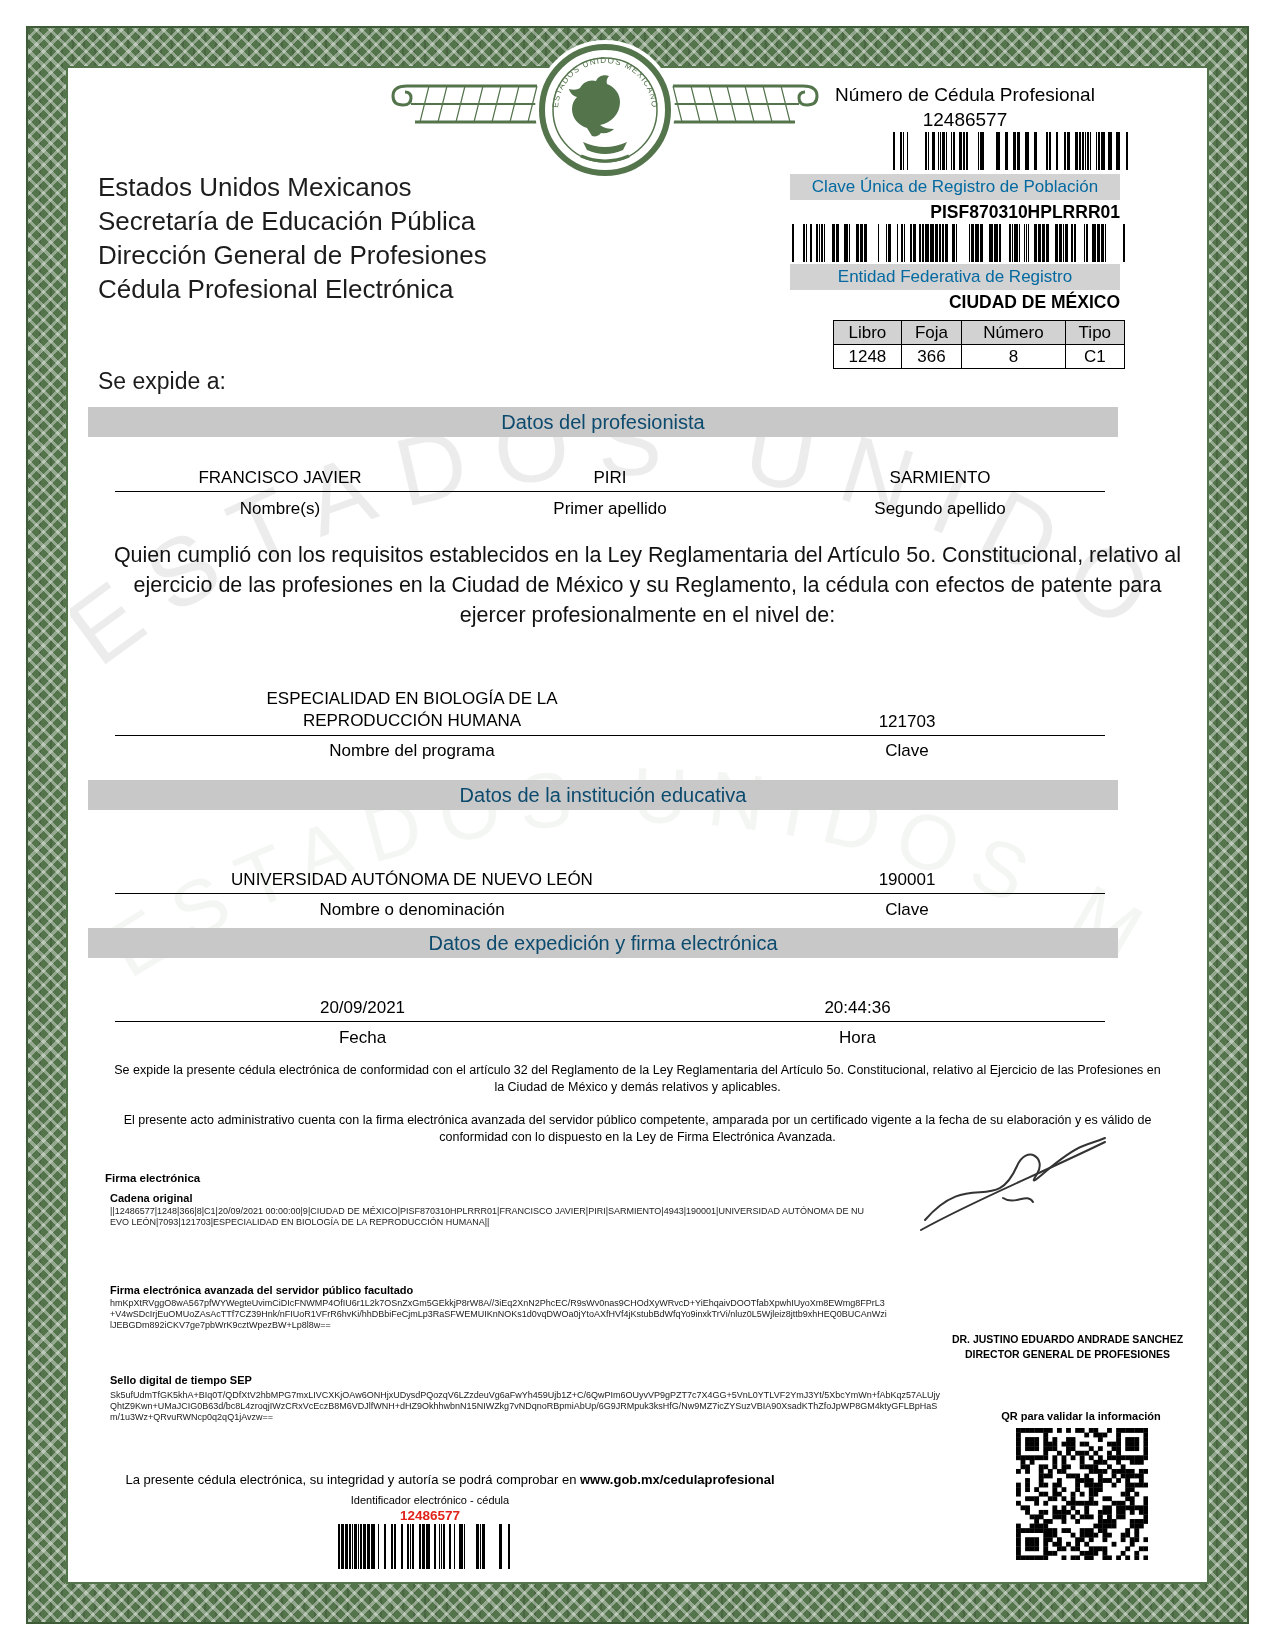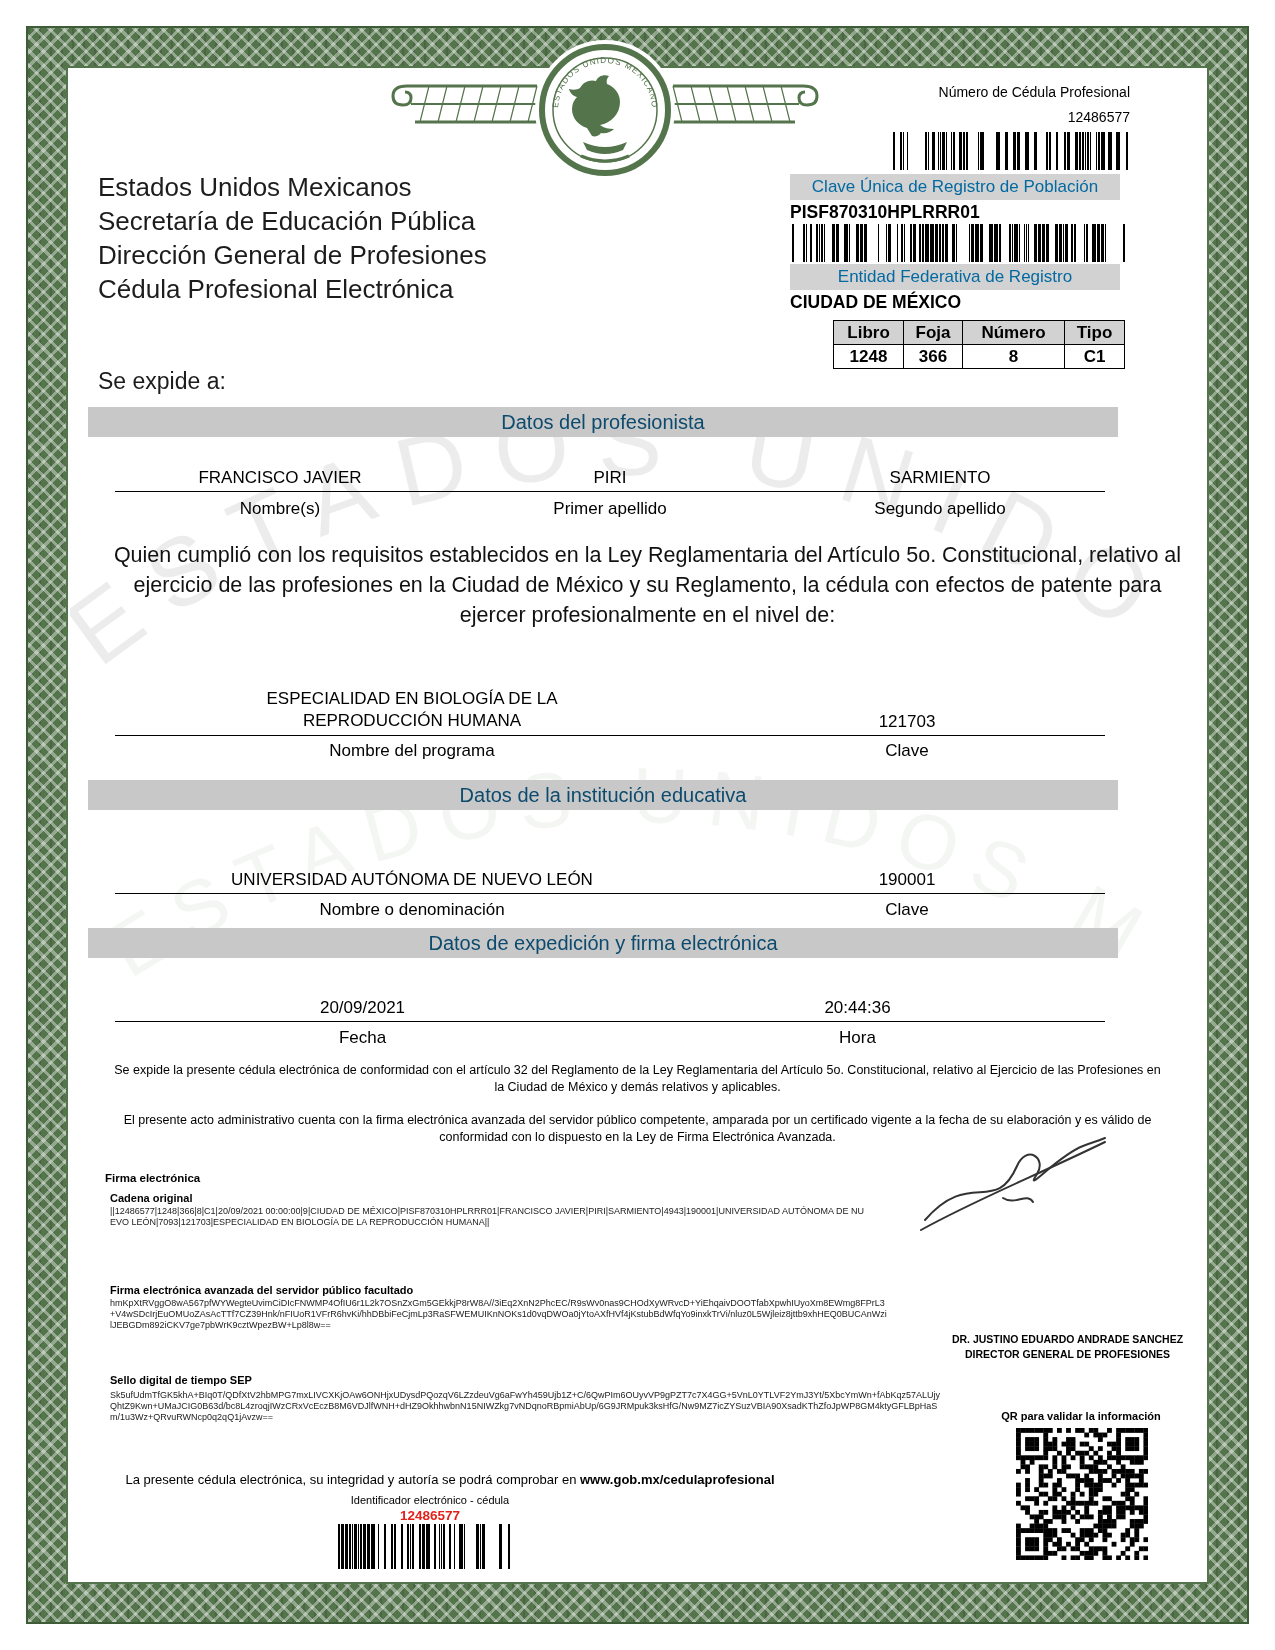--- a/index.html
+++ b/index.html
@@ -14,34 +14,34 @@
       repeating-linear-gradient(90deg, rgba(0,0,0,.12) 0 2px, transparent 2px 11px),
       var(--border-green,#54744c);}
   .frame-hole{position:absolute;inset:66px;background:#fff;border:2px solid var(--border-green,#54744c);
     box-shadow:inset 0 0 0 3px #fff;}
   .hdr-lines{font-size:26px;line-height:34px;color:#1c1c1c;}
   .se-expide{font-size:23px;color:#1c1c1c;}
   .section-bar{background:var(--section-bar,#c8c8c8);height:30px;line-height:30px;
     text-align:center;font-size:20px;color:#0c4a6e;}
   .mini-bar{background:var(--label-bar,#d2d2d2);height:26px;line-height:26px;
     text-align:center;font-size:17px;color:#0369a1;}
-  .rc-text{font-size:14px;text-align:right;}
+  .rc-text{font-size:19px;text-align:center;}
   .bold{font-weight:bold;}
-  .right{text-align:left;}
+  .right{text-align:right;}
   .field-row{display:flex;align-items:flex-end;border-bottom:1.5px solid #000;
     padding-bottom:3px;font-size:17px;}
   .labels-row{display:flex;font-size:17px;padding-top:2px;}
   .fcol{flex:1;text-align:center;}
   .decl{font-size:21.5px;line-height:30px;text-align:center;color:#111;}
   .small-par{font-size:12.5px;line-height:17px;text-align:center;}
   .tiny-hd{font-size:11px;font-weight:bold;}
   .tiny-tx{font-size:9px;line-height:11px;word-break:break-all;color:#222;}
   table.reg{border-collapse:collapse;width:100%;font-size:17px;}
   table.reg td,table.reg th{border:1.5px solid #000;text-align:center;height:23px;
-    font-weight:bold;padding:0 2px;}
+    font-weight:normal;padding:0 2px;}
   table.reg th{background:var(--label-bar,#d2d2d2);}
   .barcode{background:#fff;}
   .qr{background:#fff;}
   .red-id{color:var(--id-red,#e2231a);font-weight:bold;font-size:13.5px;text-align:center;}
 </style>
 </head>
 <body>
 
 <div class="page">
 

